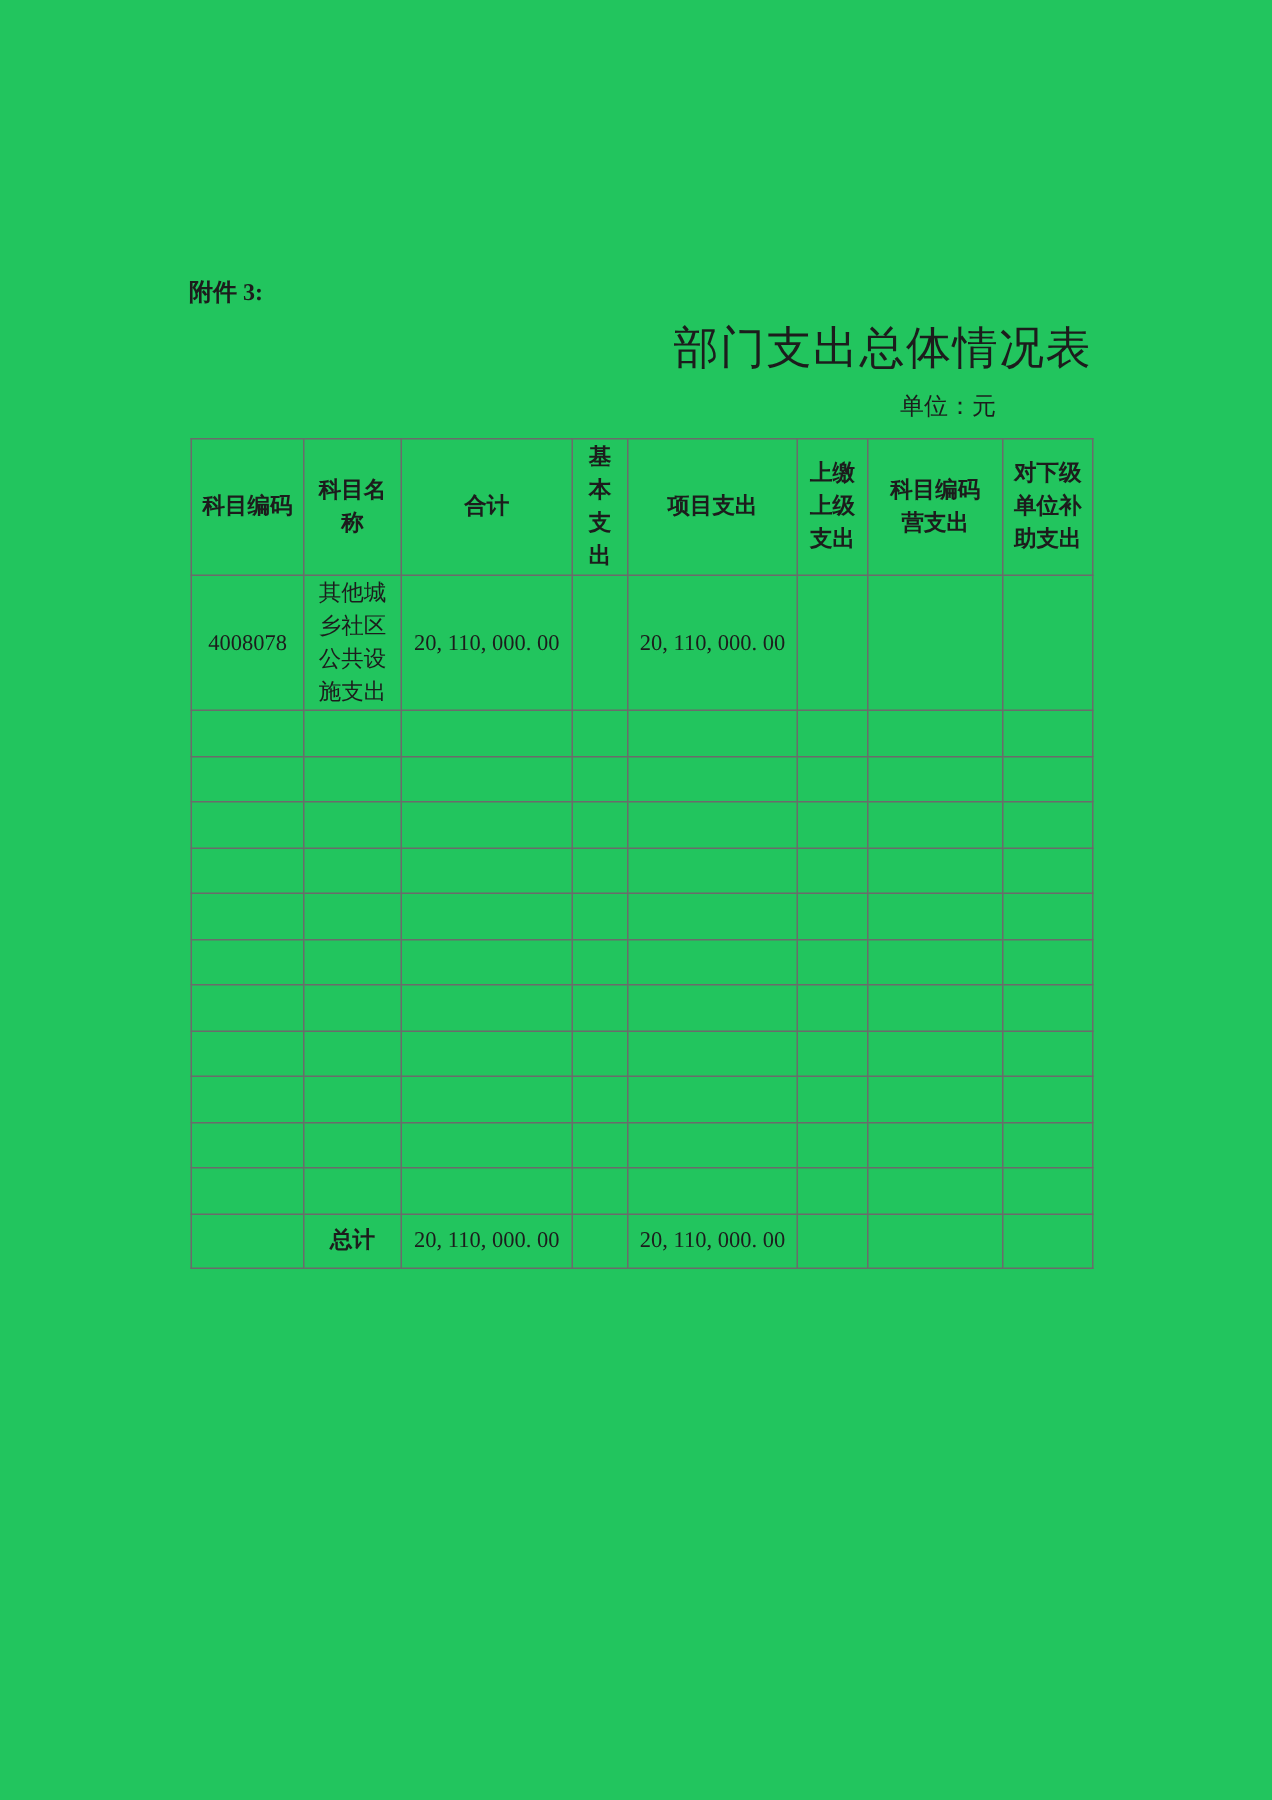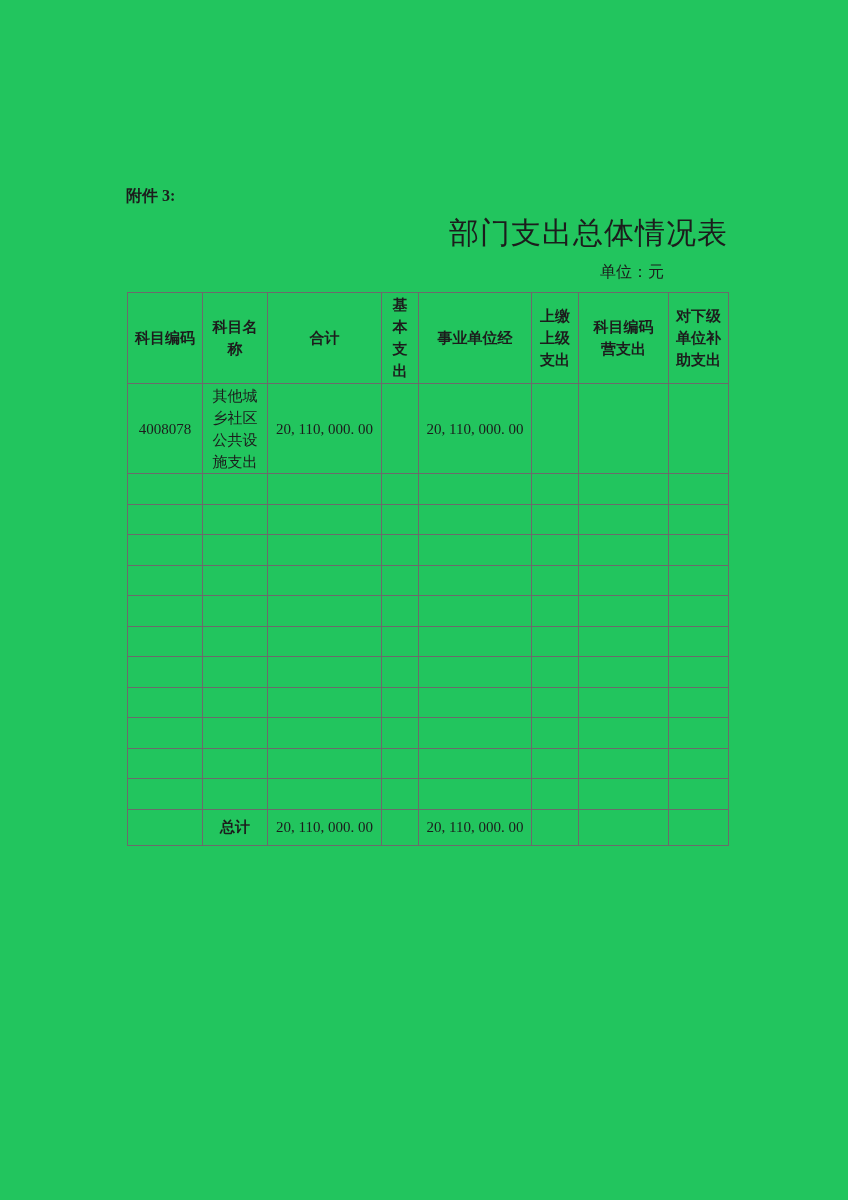--- a/index.html
+++ b/index.html
@@ -70,21 +70,21 @@
     <thead>
       <tr>
         <th>科目编码</th>
         <th>科目名
 称</th>
         <th>合计</th>
         <th>基
 本
 支
 出</th>
-        <th>事业单位经</th>
+        <th>项目支出</th>
         <th>上缴
 上级
 支出</th>
         <th>科目编码
 营支出</th>
         <th>对下级
 单位补
 助支出</th>
       </tr>
     </thead>

